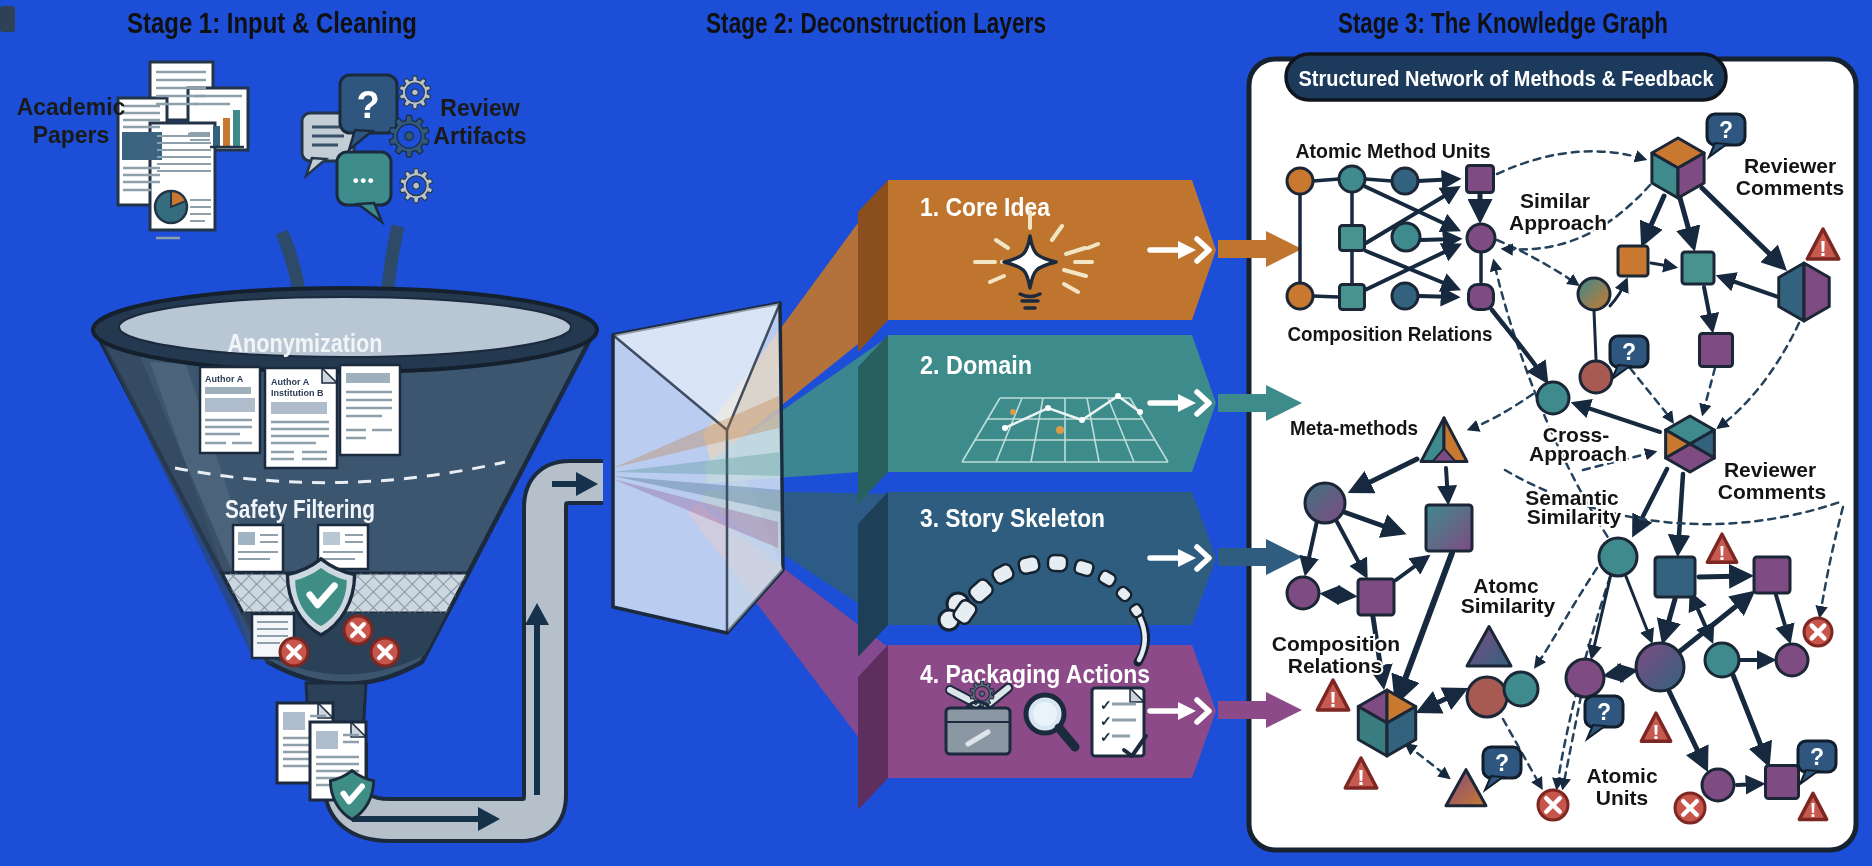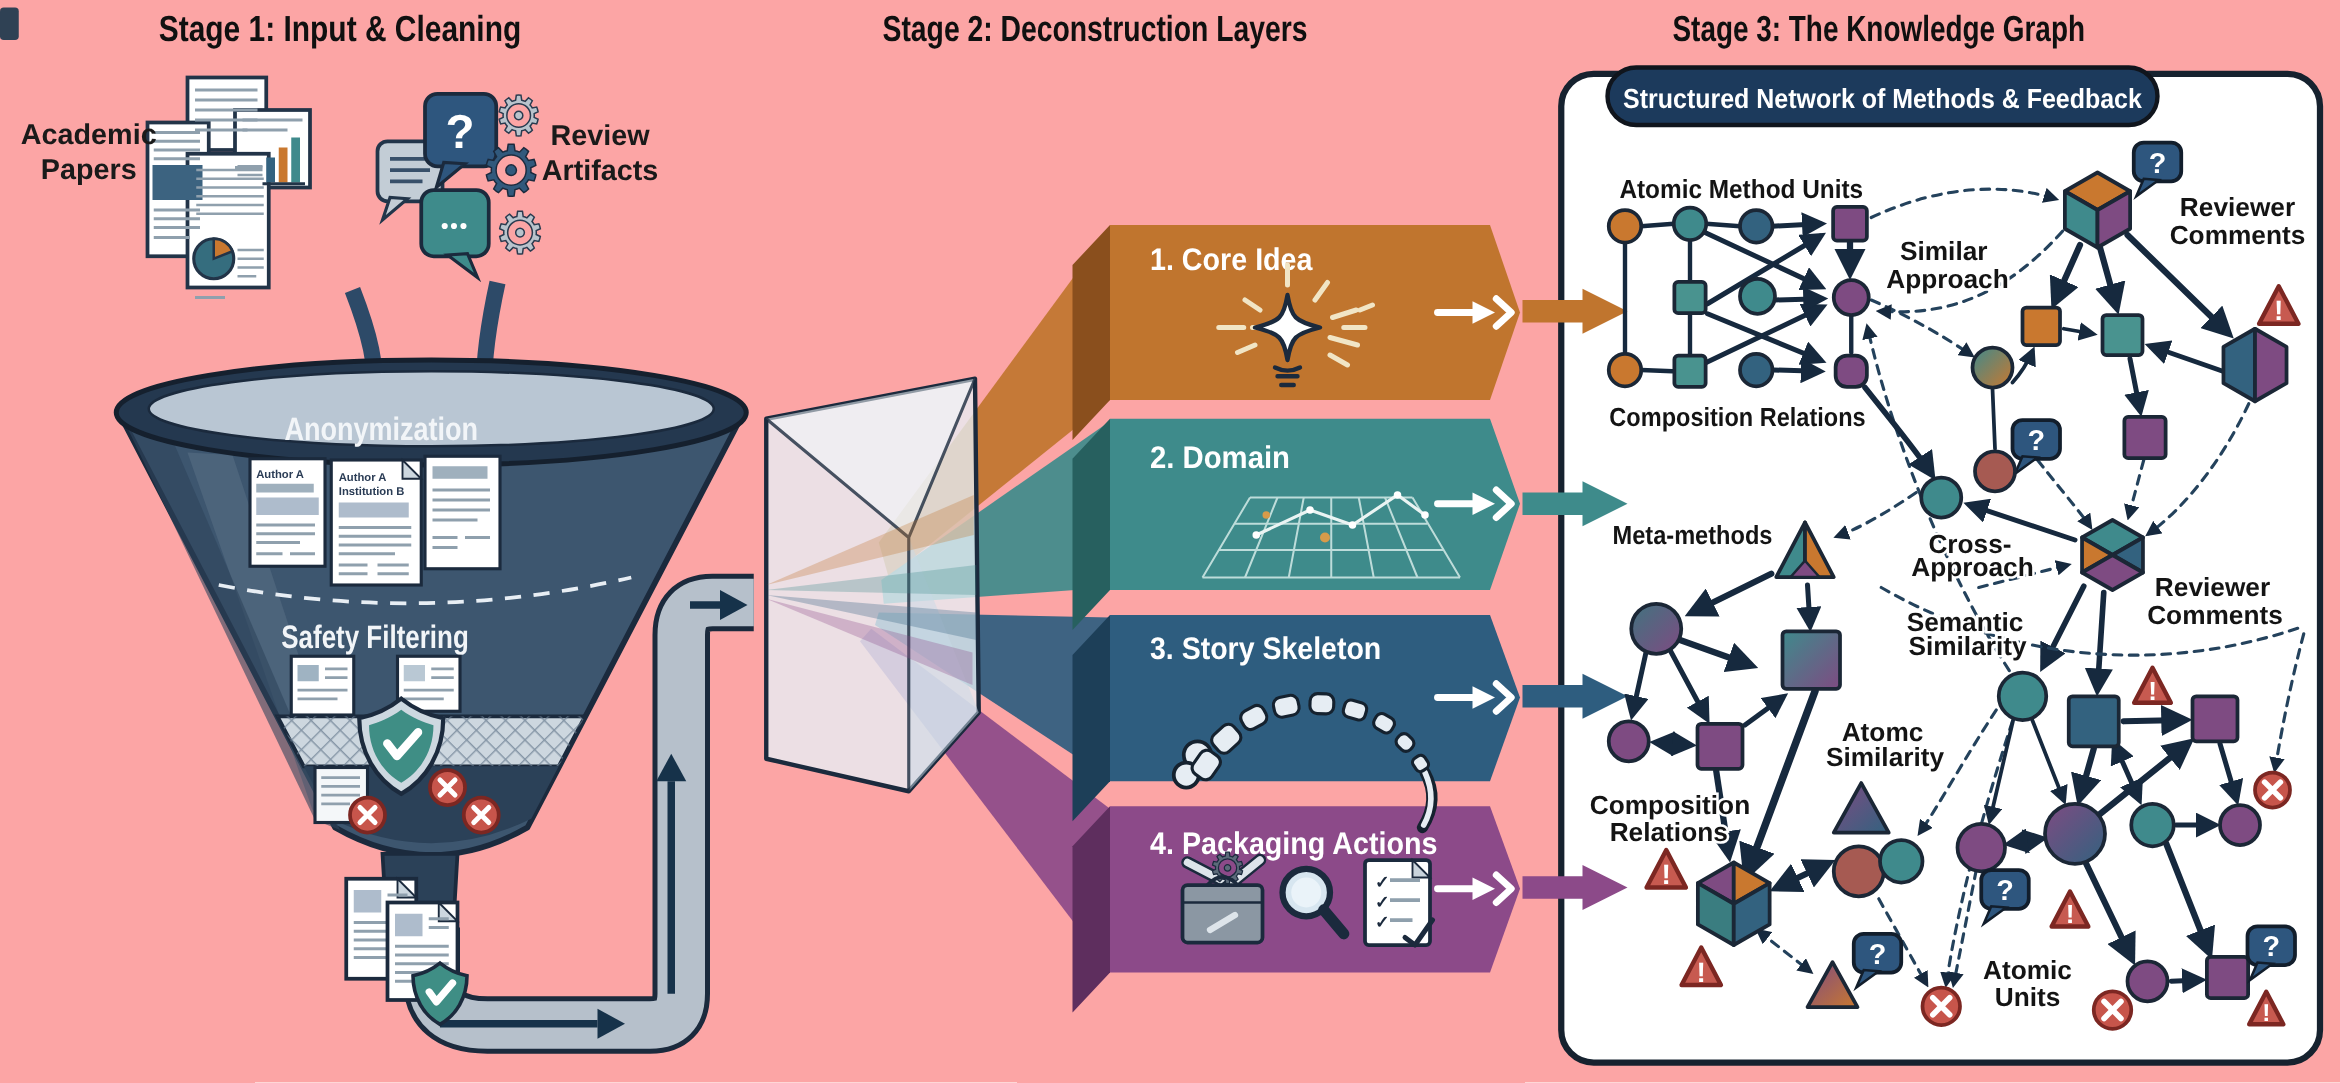--- a/index.html
+++ b/index.html
@@ -1,16 +1,16 @@
 <!DOCTYPE html>
 <html><head>
 <meta charset="utf-8">
 <style>
   html,body{margin:0;padding:0;background:#ffffff;}
-  .canvas{position:relative;width:1872px;height:866px;background:#fca5a5;overflow:hidden;
+  .canvas{position:relative;width:1872px;height:866px;background:#1d4ed8;overflow:hidden;
           font-family:"Liberation Sans",sans-serif;}
   svg text{font-family:"Liberation Sans",sans-serif;}
   .t-title{font-size:29px;font-weight:700;fill:#101010;}
   .t-side{font-size:23px;font-weight:700;fill:#1a1a1a;}
   .t-funnel{font-size:26px;font-weight:700;fill:#f2f5f8;}
   .t-banner{font-size:25px;font-weight:700;fill:#ffffff;}
   .t-pill{font-size:22px;font-weight:700;fill:#ffffff;}
   .t-lbl{font-size:21px;font-weight:700;fill:#141414;paint-order:stroke;stroke:#ffffff;stroke-width:4px;}
   .t-doc{font-size:9px;font-weight:700;fill:#2a3c55;}
   .glyph{font-family:"DejaVu Sans",sans-serif;}

